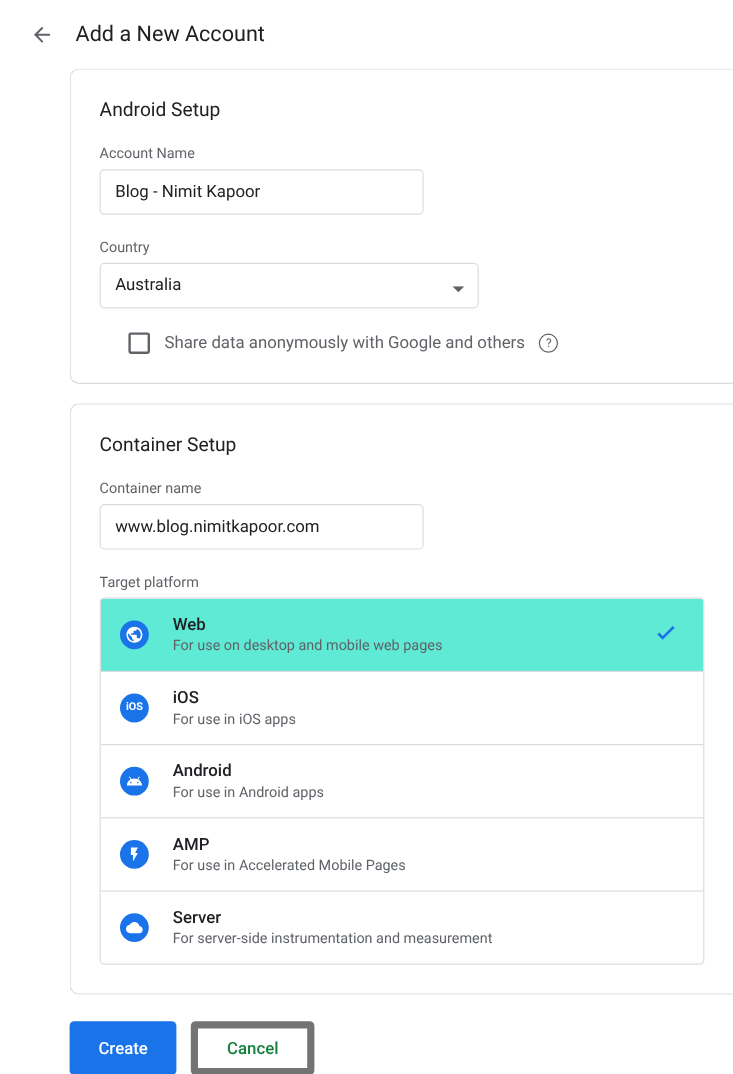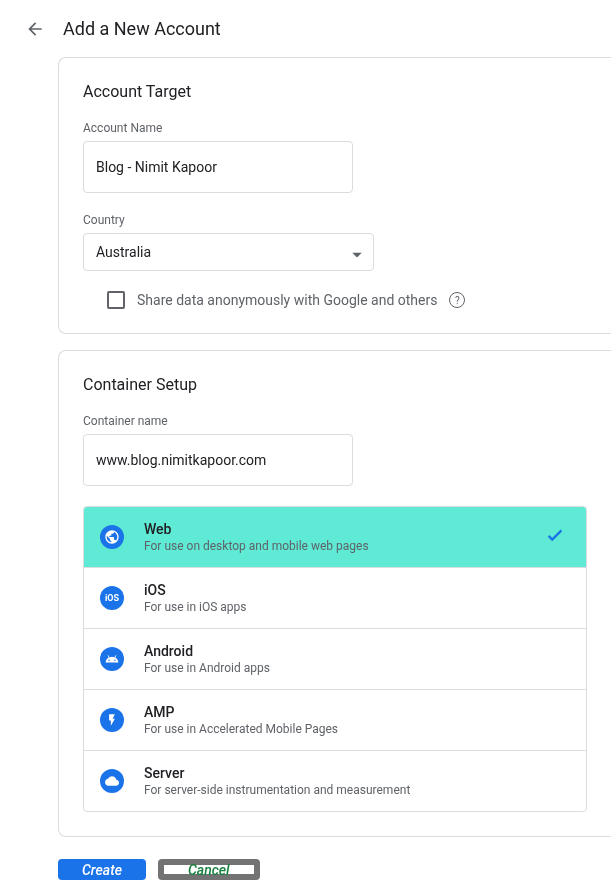--- a/index.html
+++ b/index.html
@@ -45,35 +45,35 @@
       margin-bottom: 20px;
     }
     .field-label {
       font-size: 12px;
       color: #5f6368;
       margin-bottom: 6px;
       display: block;
     }
     .text-input {
       width: 270px;
-      height: 52px;
+      height: 38px;
       border: 1px solid #dadce0;
       border-radius: 4px;
       padding: 0 12px;
       font-size: 14px;
       color: #202124;
       font-family: inherit;
       outline: none;
     }
     .field-group {
       margin-bottom: 20px;
     }
     .select-wrapper {
       position: relative;
-      width: 291px;
+      width: 316px;
     }
     .select-input {
       width: 100%;
       height: 38px;
       border: 1px solid #dadce0;
       border-radius: 4px;
       padding: 0 12px;
       font-size: 14px;
       color: #202124;
       font-family: inherit;
@@ -170,30 +170,29 @@
       right: 20px;
     }
     .button-row {
       display: flex;
       gap: 12px;
       margin-left: 58px;
       margin-top: 22px;
       padding-bottom: 20px;
     }
     .btn {
-      height: 21px;
+      height: 45px;
       padding: 0 24px;
       border-radius: 4px;
       font-size: 14px;
       font-weight: 500;
       cursor: pointer;
       font-family: inherit;
       display: flex;
       align-items: center;
-      font-style: italic;
     }
     .btn-primary {
       background: #1a73e8;
       color: #fff;
       border: none;
     }
     .btn-secondary {
       background: #fff;
       color: #15803d;
       border: 6px solid #737373;
@@ -205,21 +204,21 @@
 <div class="header">
   <div class="back-arrow">
     <svg width="20" height="20" viewBox="0 0 24 24" fill="#5f6368">
       <path d="M20 11H7.83l5.59-5.59L12 4l-8 8 8 8 1.41-1.41L7.83 13H20v-2z"></path>
     </svg>
   </div>
   <h1 class="page-title">Add a New Account</h1>
 </div>
 
 <div class="card">
-  <h2 class="section-title">Account Target</h2>
+  <h2 class="section-title">Android Setup</h2>
   <div class="field-group">
     <label class="field-label">Account Name</label>
     <input class="text-input" type="text" value="Blog - Nimit Kapoor" style="">
   </div>
   <div class="field-group">
     <label class="field-label">Country</label>
     <div class="select-wrapper">
       <input class="select-input" readonly="" value="Australia" style="">
       <span class="select-caret">
         <svg width="10" height="5" viewBox="0 0 10 5" fill="#5f6368">
@@ -235,20 +234,21 @@
   </div>
 </div>
 
 <div class="card">
   <h2 class="section-title">Container Setup</h2>
   <div class="field-group">
     <label class="field-label">Container name</label>
     <input class="text-input" type="text" value="www.blog.nimitkapoor.com" style="">
   </div>
   <div class="field-group" style="margin-bottom:0;">
+    <label class="field-label">Target platform</label>
     <div class="platform-list">
 
       <div class="platform-item selected">
         <div class="platform-icon">
           <svg width="16" height="16" viewBox="0 0 24 24" fill="#fff">
               <path d="M12 2C6.48 2 2 6.48 2 12s4.48 10 10 10 10-4.48 10-10S17.52 2 12 2zm-1 17.93c-3.95-.49-7-3.85-7-7.93 0-.62.08-1.21.21-1.79L9 15v1c0 1.1.9 2 2 2v1.93zm6.9-2.54c-.26-.81-1-1.39-1.9-1.39h-1v-3c0-.55-.45-1-1-1H8v-2h2c.55 0 1-.45 1-1V7h2c1.1 0 2-.9 2-2v-.41c2.93 1.19 5 4.06 5 7.41 0 2.08-.8 3.97-2.1 5.39z"></path>
             </svg>
         </div>
         <div class="platform-text">
           <div class="platform-name">Web</div>

